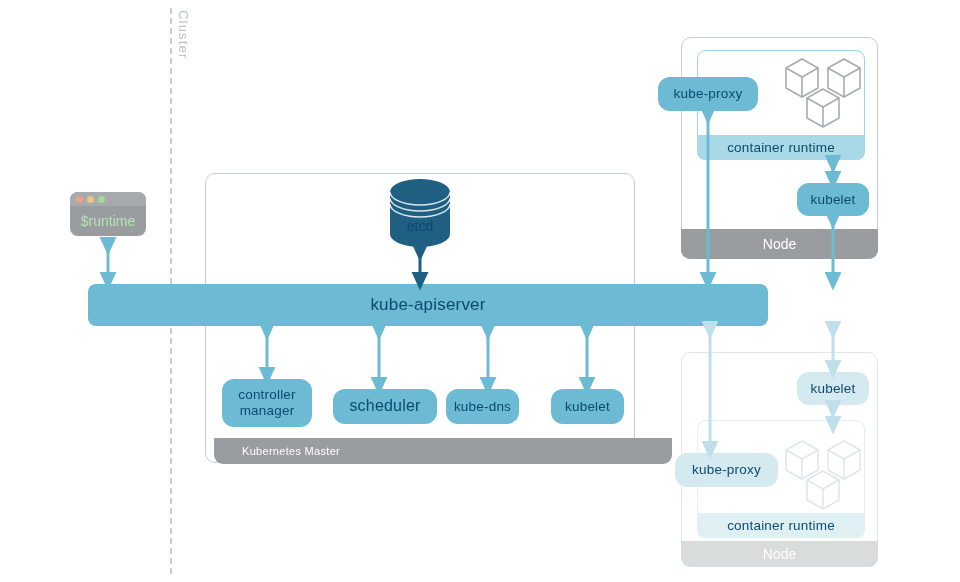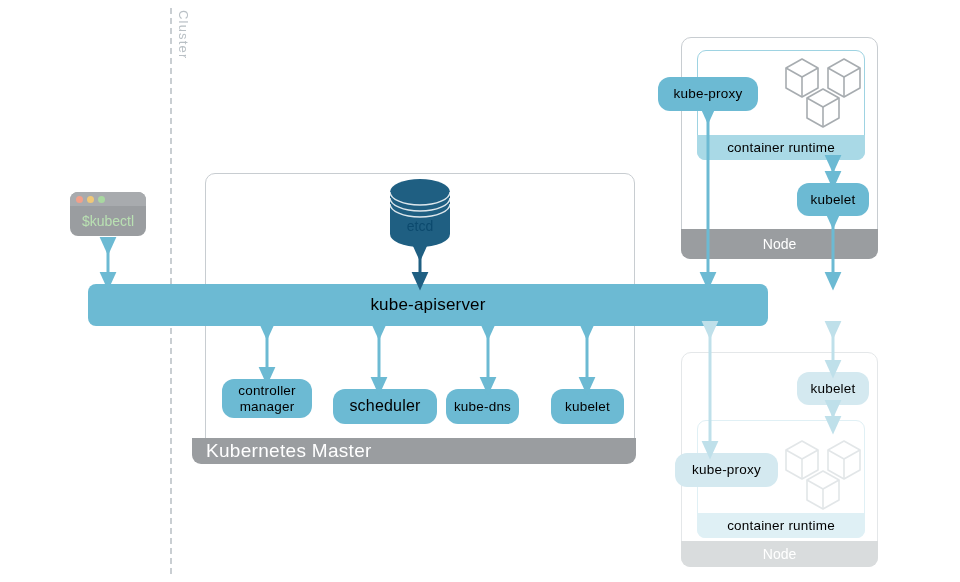--- a/index.html
+++ b/index.html
@@ -5,21 +5,21 @@
   html,body{margin:0;padding:0;background:#ffffff;}
   body{width:960px;height:582px;overflow:hidden;
        font-family:"Liberation Sans","DejaVu Sans",sans-serif;}
   #stage{position:relative;width:960px;height:582px;background:#fff;}
 
   
   .abs{position:absolute;}
   .pill{
     border-radius:12px;
     display:flex;align-items:center;justify-content:center;
-    color:#000000;text-align:center;line-height:1.15;
+    color:#0c4a6e;text-align:center;line-height:1.15;
     letter-spacing:.2px;
   }
   .blue{background:#6cbad3;}
   .blue-fade{background:#d4e9f0;}
   .gray-bar{background:#9a9da0;color:#fff;display:flex;align-items:center;}
   .gray-bar-fade{background:#d9dcdd;color:#fff;display:flex;align-items:center;}
 
   
   #cluster-line{
     left:170px;top:8px;width:0;height:566px;
@@ -41,40 +41,40 @@
     height:30px;display:flex;align-items:center;justify-content:center;
     color:#b9e0b2;font-size:14px;font-family:"Liberation Sans",sans-serif;
   }
 
   
   #master-box{
     left:205px;top:173px;width:430px;height:290px;
     border:1.5px solid #c8cdd1;border-radius:10px;background:#fff;box-sizing:border-box;
   }
   #master-bar{
-    left:192px;top:438px;width:430px;height:26px;border-radius:0 0 9px 9px;
-    padding-left:14px;font-size:19px;letter-spacing:.3px;
+    left:214px;top:438px;width:430px;height:26px;border-radius:0 0 9px 9px;
+    padding-left:28px;font-size:11px;letter-spacing:.3px;
   }
 
   
   #etcd{left:388px;top:178px;width:64px;height:70px;}
   #etcd svg{display:block;}
   #etcd-label{
     position:absolute;left:0;top:40px;width:64px;text-align:center;
     color:#0c4a6e;font-size:14px;
   }
 
   
   #apiserver{
     left:88px;top:284px;width:680px;height:42px;border-radius:8px;
     font-size:17px;
   }
 
   
-  #controller{left:222px;top:379px;width:90px;height:39px;font-size:13.5px;}
+  #controller{left:222px;top:379px;width:90px;height:48px;font-size:13.5px;}
   #scheduler{left:333px;top:389px;width:104px;height:35px;font-size:16px;border-radius:12px;}
   #kubedns{left:446px;top:389px;width:73px;height:35px;font-size:13.5px;}
   #kubelet-master{left:551px;top:389px;width:73px;height:35px;font-size:13.5px;}
 
   
   #node1-box{left:681px;top:37px;width:197px;height:222px;
     border:1.5px solid #c8cdd1;border-radius:10px;background:#fff;box-sizing:border-box;}
   #node1-bar{left:681px;top:229px;width:197px;height:30px;border-radius:0 0 9px 9px;
     justify-content:center;font-size:14px;}
   #node1-runtime-box{left:697px;top:50px;width:168px;height:110px;
@@ -108,21 +108,21 @@
 
   <div class="abs" id="cluster-line"></div>
   <div class="abs" id="cluster-label">Cluster</div>
 
   <div class="abs" id="kubectl">
     <div id="kubectl-titlebar">
       <span class="dot r"></span>
       <span class="dot y"></span>
       <span class="dot g"></span>
     </div>
-    <div id="kubectl-text">$kubectl</div>
+    <div id="kubectl-text">$runtime</div>
   </div>
 
   <div class="abs" id="master-box"></div>
   <div class="abs gray-bar" id="master-bar">Kubernetes Master</div>
 
   <div class="abs" id="etcd">
     <svg width="64" height="70" viewBox="0 0 64 70">
       <path d="M2,14 L2,56 A30,13 0 0 0 62,56 L62,14 Z" fill="#1f5f82"></path>
       <ellipse cx="32" cy="14" rx="30" ry="13" fill="#1f5f82"></ellipse>
       <path d="M2,14 A30,13 0 0 0 62,14" fill="none" stroke="#ffffff" stroke-width="1.4" opacity=".85"></path>

